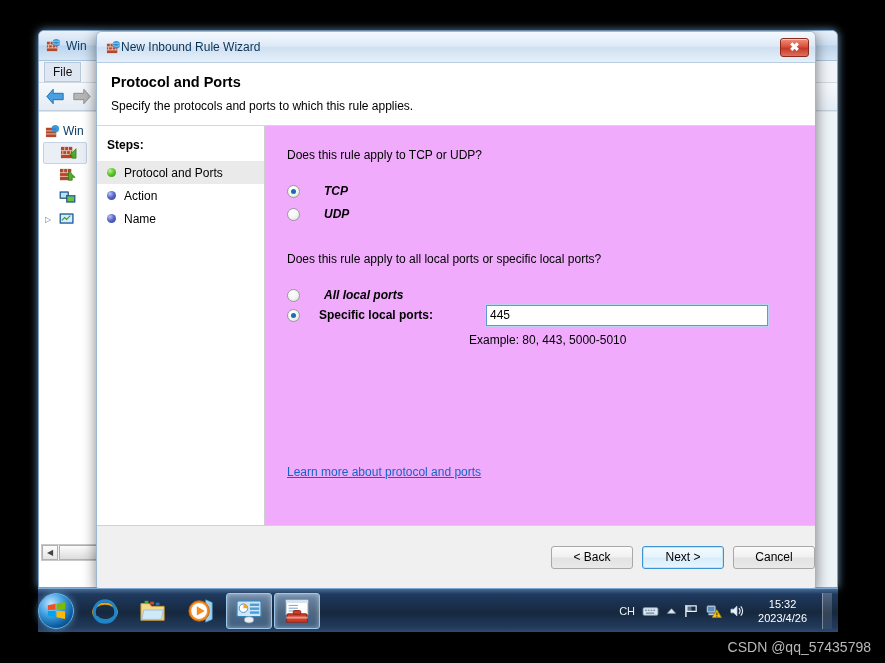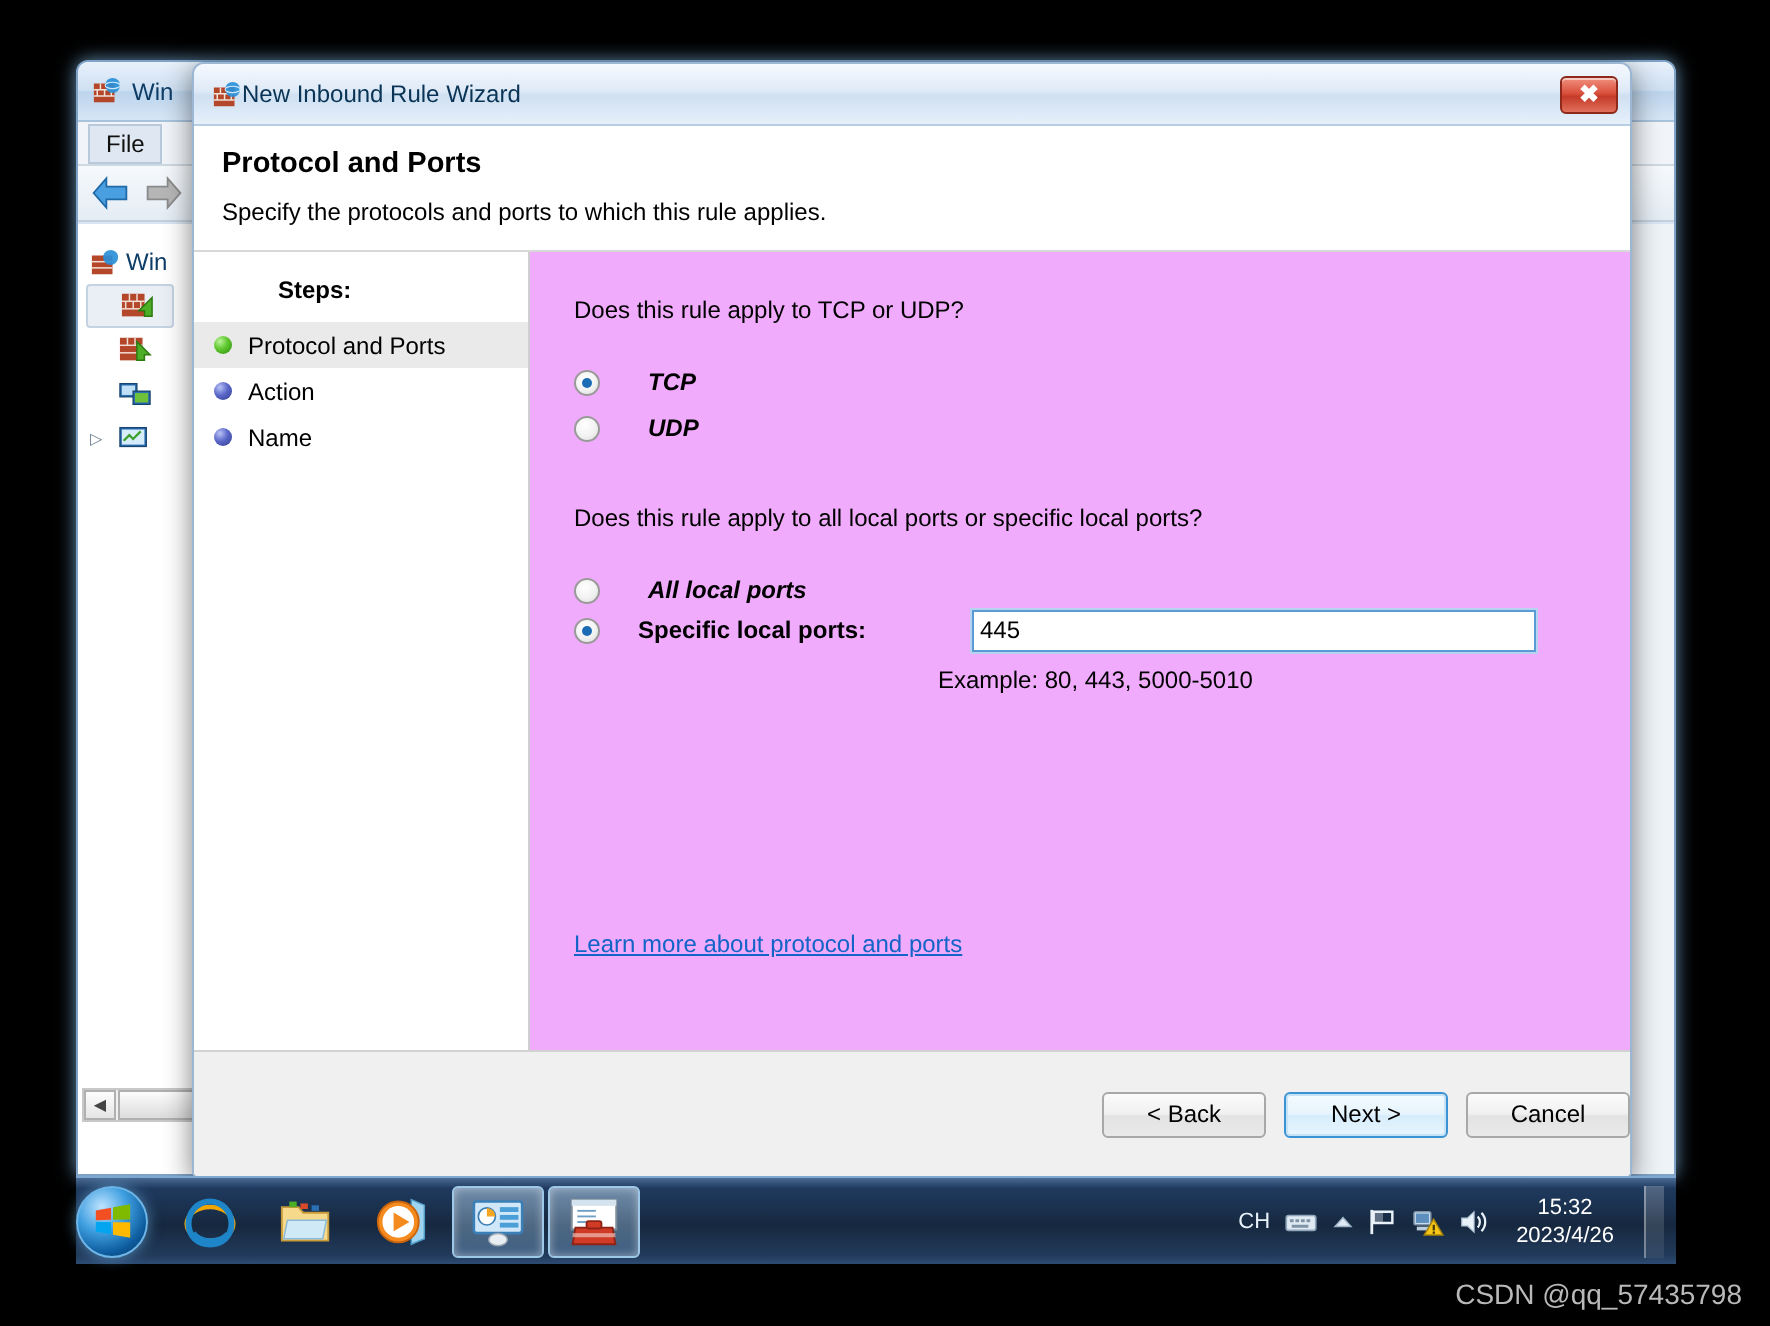--- a/index.html
+++ b/index.html
@@ -95,21 +95,21 @@
     background: #fff; padding: 11px 14px 12px 14px; border-bottom: 1px solid #d8d8d8;
   }
   #wz-header h1 { font-size: 14.5px; font-weight: bold; color: #000; margin-bottom: 9px; }
   #wz-header p { font-size: 12px; color: #000; }
 
   #wz-main { flex: 1; display: flex; min-height: 0; }
   #wz-steps {
     width: 168px; background: #fff; border-right: 1px solid #cfcfcf;
     padding: 12px 0 0 0;
   }
-  #wz-steps h2 { font-size: 12px; font-weight: bold; color: #000; padding: 0 0 9px 10px; margin-left: 32px; }
+  #wz-steps h2 { font-size: 12px; font-weight: bold; color: #000; padding: 0 0 9px 10px; }
   .step { display: flex; align-items: center; gap: 8px; height: 23px; padding-left: 10px; }
   .step.current { background: #eaeaea; }
   .bullet { width: 9px; height: 9px; border-radius: 50%; flex: none; }
   .bullet.done {
     background: radial-gradient(circle at 33% 30%, #b9f29a 0%, #5dc72c 45%, #2e8a10 100%);
   }
   .bullet.todo {
     background: radial-gradient(circle at 33% 30%, #b9c3f5 0%, #5b68c9 45%, #2f3a8c 100%);
   }
   .step-label { font-size: 12px; color: #000; }

